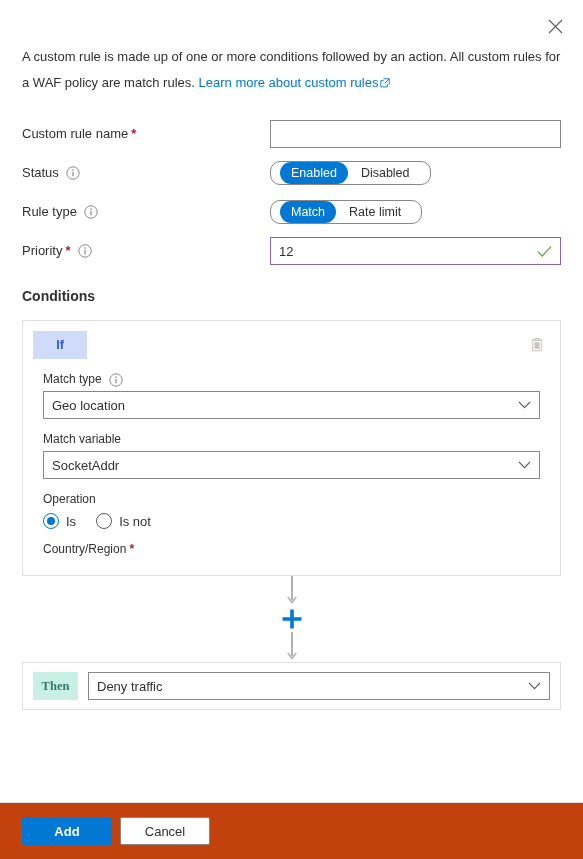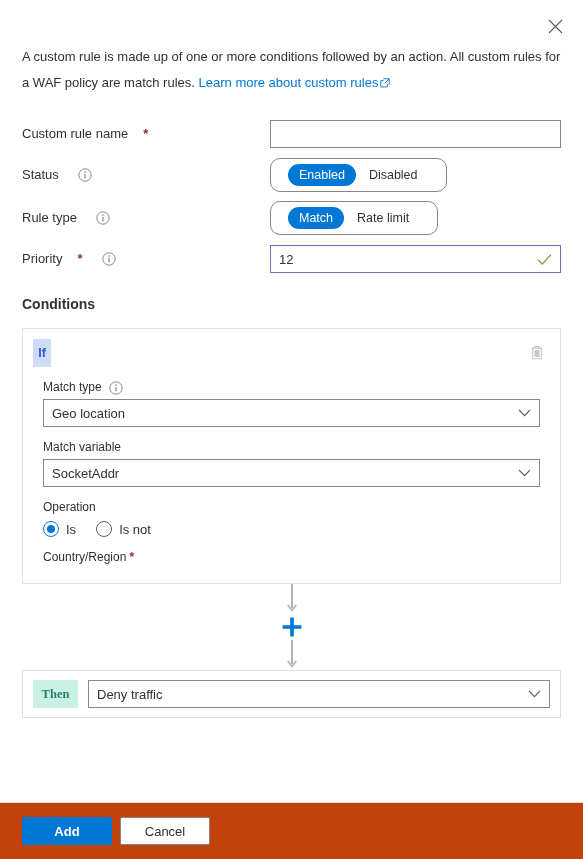--- a/index.html
+++ b/index.html
@@ -75,21 +75,20 @@
     margin-bottom: 9px;
   }
   .row-label {
     width: 248px;
     flex: 0 0 248px;
     font-size: 13px;
     color: #323130;
     display: flex;
     align-items: center;
     line-height: 16px;
-    gap: 12px;
   }
   .req {
     color: #a4262c;
     margin-left: 3px;
     font-weight: 600;
   }
   .info-icon {
     display: inline-flex;
     align-items: center;
     justify-content: center;
@@ -139,21 +138,21 @@
     margin-left: 4px;
   }
 
   
   .pill {
     display: inline-flex;
     align-items: center;
     border: 1px solid #8a8886;
     border-radius: 10px;
     height: 24px;
-    padding: 16px;
+    padding: 8px;
     background: #ffffff;
     overflow: hidden;
   }
   .pill-opt {
     height: 22px;
     display: flex;
     align-items: center;
     justify-content: center;
     padding: 0 11px;
     font-size: 12.5px;
@@ -189,21 +188,21 @@
     display: flex;
     align-items: flex-start;
     justify-content: space-between;
     height: 28px;
   }
   .badge-if {
     background: #d0dcf7;
     color: #2a5bd7;
     font-size: 12.5px;
     font-weight: 600;
-    width: 18px;
+    width: 54px;
     height: 28px;
     display: flex;
     align-items: center;
     justify-content: center;
     cursor: pointer;
   }
   .trash-btn {
     width: 26px;
     height: 26px;
     display: flex;

